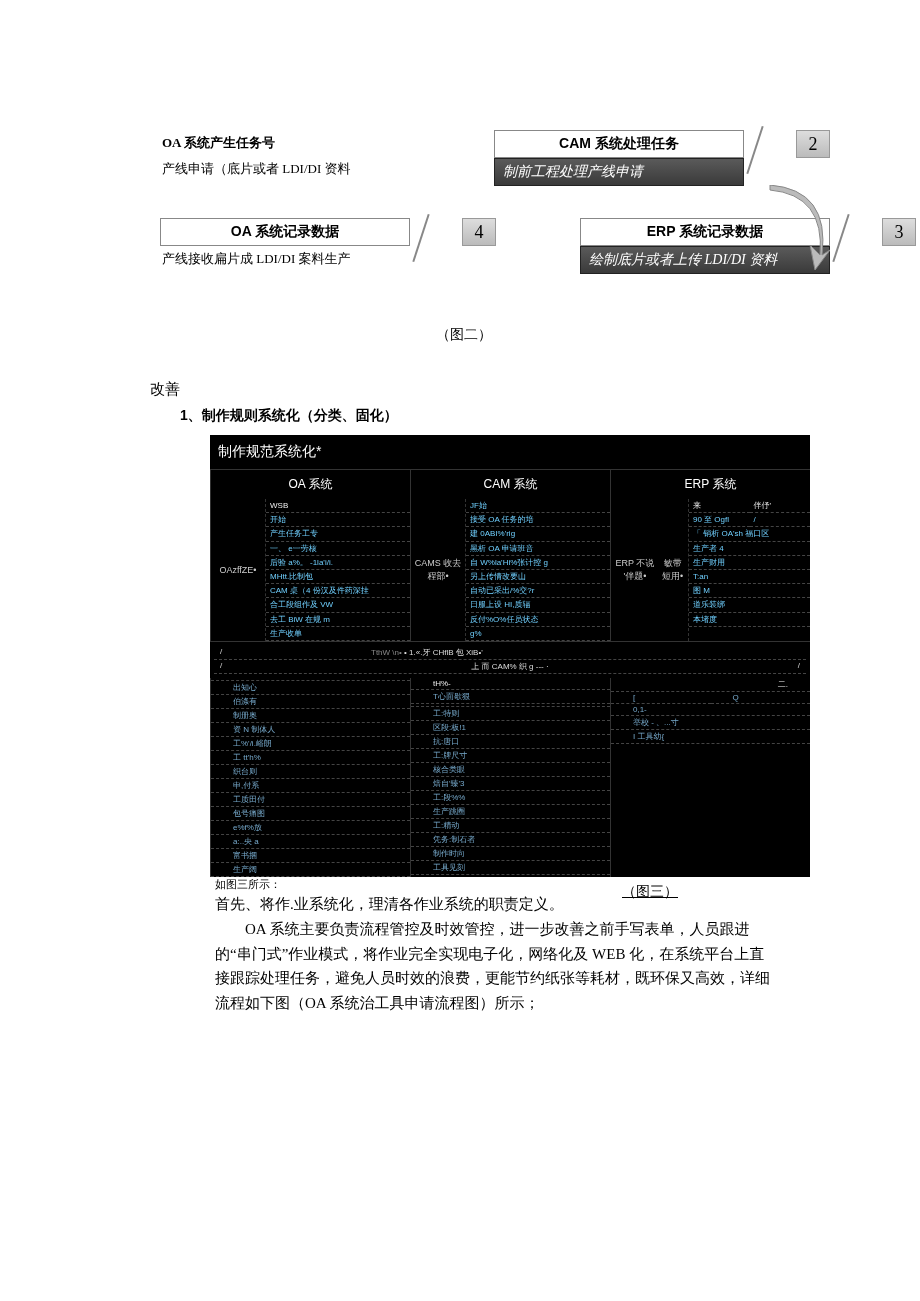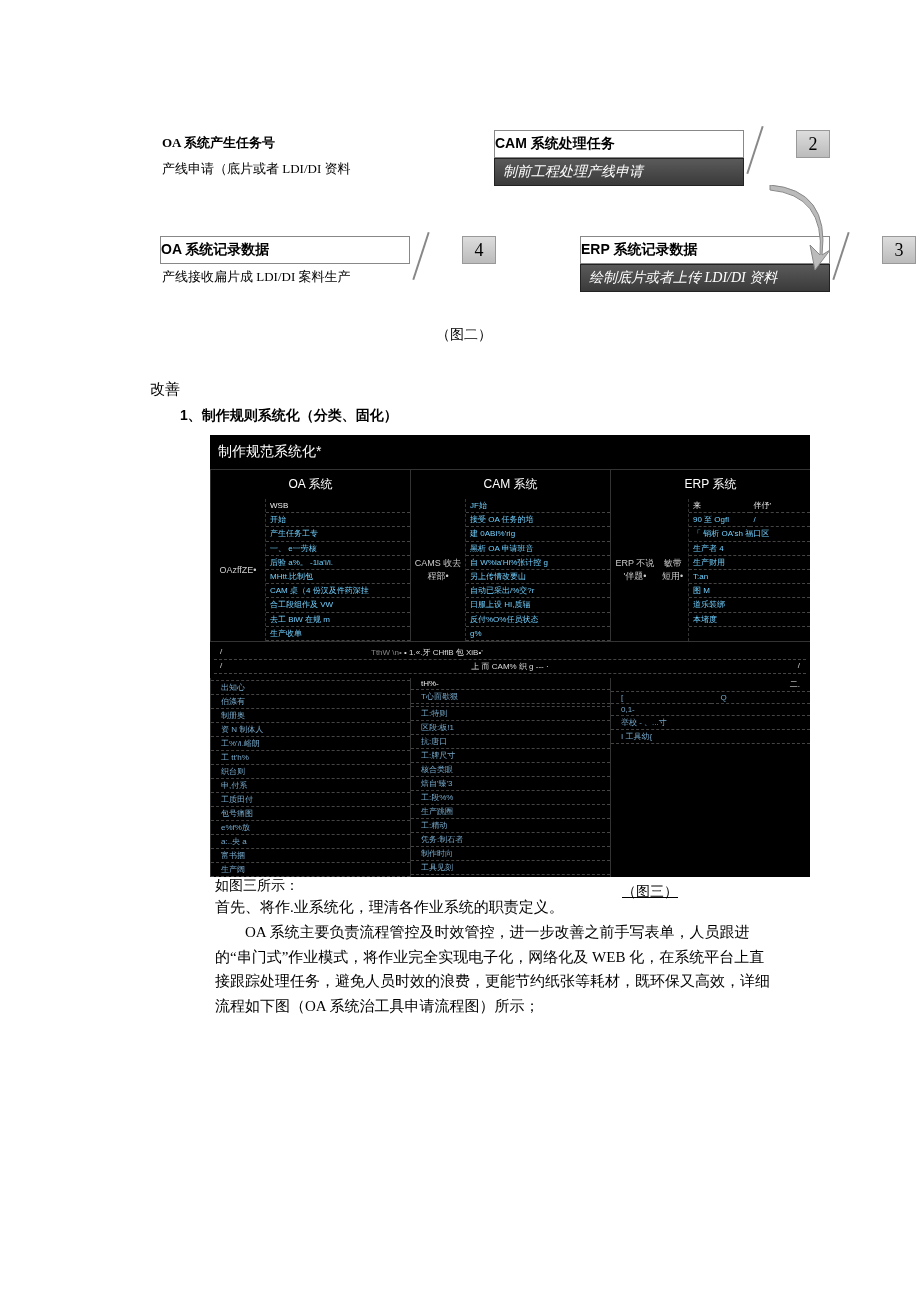--- a/index.html
+++ b/index.html
@@ -34,21 +34,21 @@
   }
   .flow-box {
     width: 250px;
   }
   .flow-title {
     border: 1px solid #888;
     padding: 4px 0;
     background: #fff;
     font-family: "Microsoft YaHei", sans-serif;
     font-weight: bold;
-    text-align: left;
+    text-align: center;
   }
   .flow-title-dark {
     background: linear-gradient(#5a5a5a,#3a3a3a);
     color: #fff;
     border: 1px solid #222;
     font-style: italic;
     font-weight: normal;
     padding: 4px 8px;
     text-align: left;
   }
@@ -172,39 +172,39 @@
   .spec-mid-row{
     display:flex;
     border-bottom:1px dashed #444;
   }
   .spec-mid-row > div{ flex:1; padding:1px 6px;}
   .spec-bottom{
     display:flex;
     font-size:8px;
   }
   .spec-bcol{flex:1; border-left:1px solid #333;}
-  .spec-brow{border-bottom:1px dashed #444; padding:1px 10px; color:#7ac;}
+  .spec-brow{border-bottom:1px dashed #444; padding:1px 22px; color:#7ac;}
   .spec-brow.h{color:#eee;}
 
   .fig3-label{
     text-align:center;
     width:60px;
     margin: 6px auto 0 auto;
     font-size:14px;
     line-height:1.3;
   }
   .fig3-pos{ margin-left:380px; margin-top:6px;text-decoration:underline;}
 
   
   .para-block{
     margin: 0 90px 0 155px;
     font-size:15px;
     line-height:1.65;
   }
-  .para-first{ margin-top:-24px; margin-left:155px; font-size:14px;}
+  .para-first{ margin-top:-24px; margin-left:155px; font-size:11px;}
   .indent{ text-indent: 2em; }
   .eng{ font-family: "Times New Roman", serif; }
 </style>
 </head>
 <body>
 
 <div class="page">
 
   <div class="flow">
 
@@ -220,21 +220,21 @@
       <div class="flow-cell">
         <div class="flow-box">
           <div class="flow-title">CAM 系统处理任务</div>
           <div class="flow-title-dark">制前工程处理产线申请</div>
         </div>
         <div class="slash"></div>
         <div class="num-badge">2</div>
       </div>
     </div>
 
-    <div class="flow-row" style="margin-top:50px">
+    <div class="flow-row" style="margin-top:32px">
 
       <div class="flow-cell">
         <div class="flow-box">
           <div class="flow-title">OA 系统记录数据</div>
           <div class="flow-sub">产线接收扁片成 LDI/DI 案料生产</div>
         </div>
         <div class="slash"></div>
         <div class="num-badge">4</div>
       </div>
 

